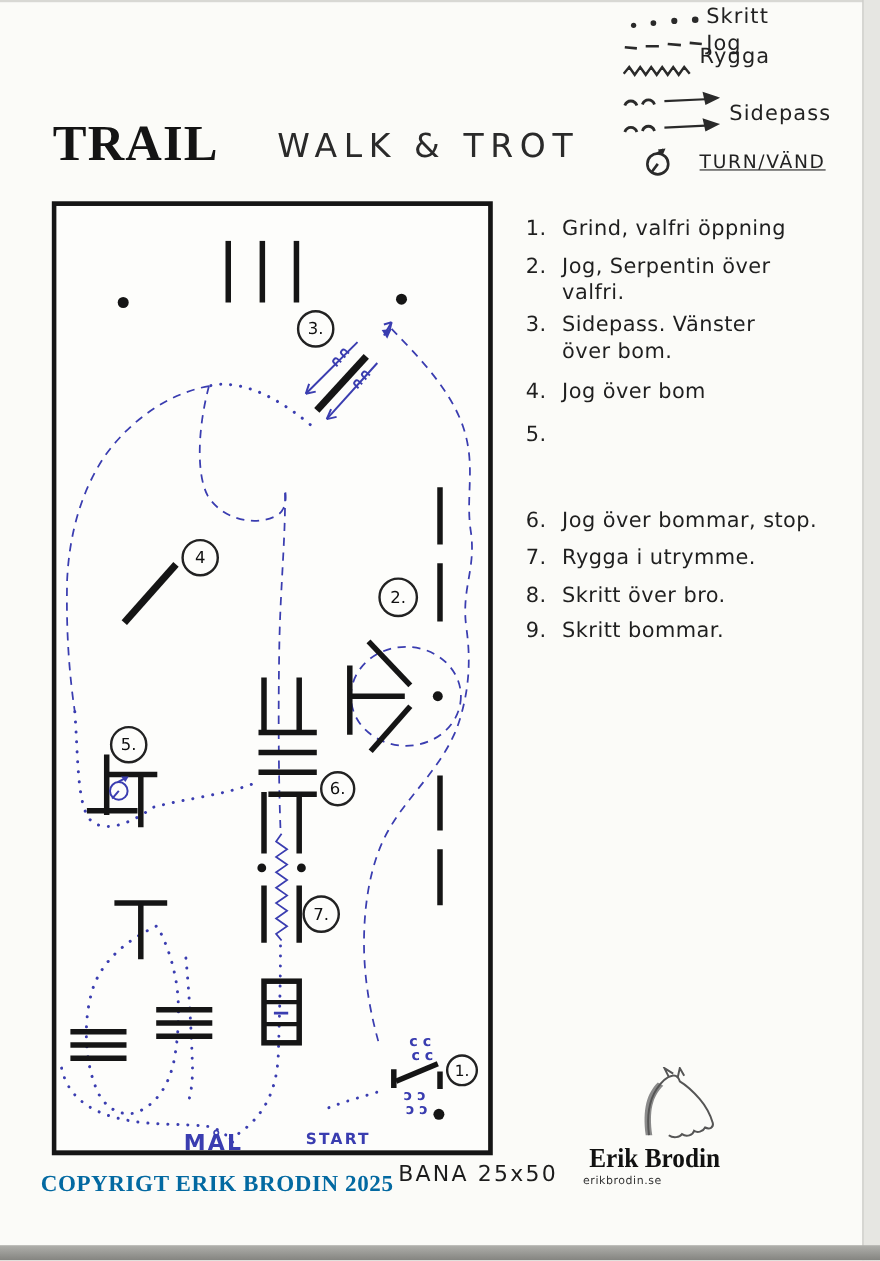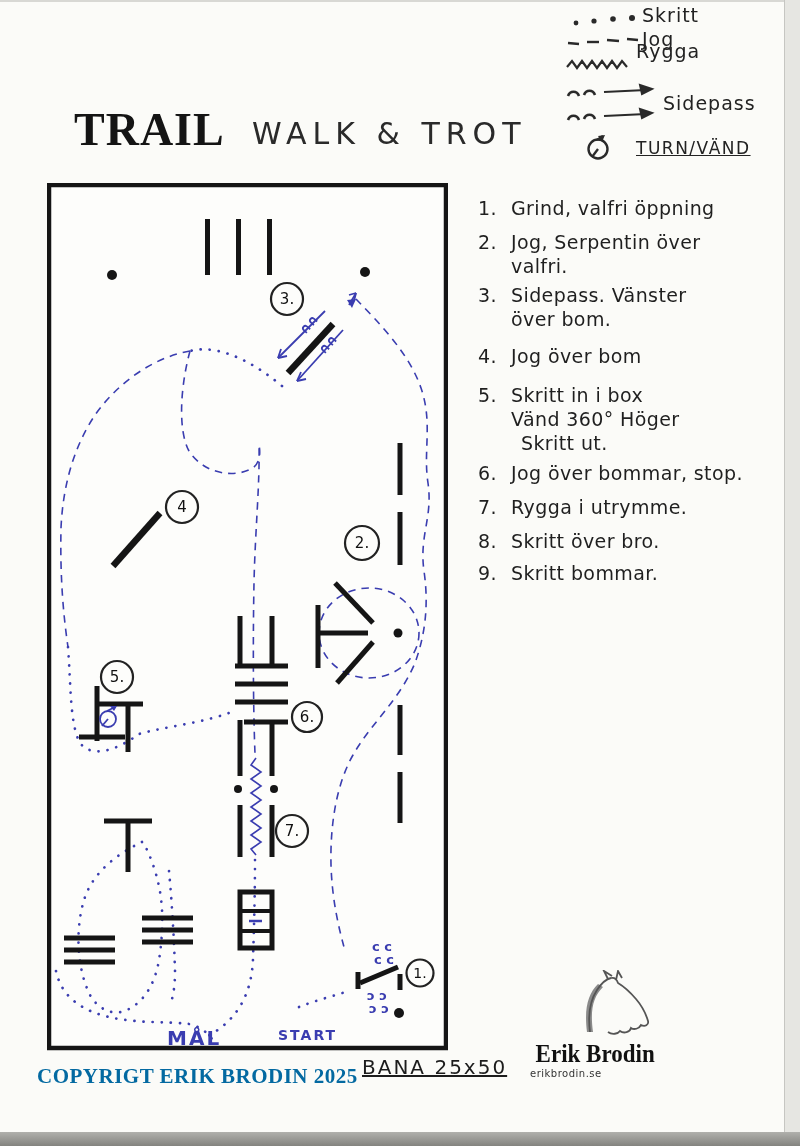--- a/index.html
+++ b/index.html
@@ -1,21 +1,21 @@
 <!DOCTYPE html>
 <html><head>
 <meta charset="utf-8">
 <style>
   html,body{margin:0;padding:0;background:#e9e9e6;}
   #page{position:relative;width:800px;height:1146px;background:#fbfbf8;overflow:hidden;
         font-family:"DejaVu Sans",sans-serif;color:#1b1b1b;}
   .abs{position:absolute;}
   
   .title-main{font-family:"Liberation Serif","DejaVu Serif",serif;font-weight:bold;
-              font-size:46px;letter-spacing:1px;color:#141414;margin-left:26px;}
+              font-size:46px;letter-spacing:1px;color:#141414;}
   .title-sub{font-size:30px;letter-spacing:6px;color:#2a2a2a;font-weight:500;margin-left:45px;}
   
   .leg-label{font-size:19px;color:#222;letter-spacing:1px;}
   .leg-caps{font-size:17px;letter-spacing:1.5px;text-decoration:underline;}
   
   .oli{position:absolute;left:478px;display:flex;font-size:19px;line-height:24px;
        letter-spacing:.4px;color:#1f1f1f;}
   .oli .num{width:33px;flex:0 0 33px;}
   
   .copyright{font-family:"Liberation Serif","DejaVu Serif",serif;font-weight:600;
@@ -105,23 +105,20 @@
       <span class="num">3.</span>
       <span><span>Sidepass. Vänster</span><br>
             <span>över bom.</span></span>
     </div>
     <div class="oli" style="top:344px;">
       <span class="num">4.</span>
       <span><span>Jog över bom</span></span>
     </div>
     <div class="oli" style="top:383px;">
       <span class="num">5.</span>
-      <span><span>Skritt in i box</span><br>
-            <span>Vänd 360° Höger</span><br>
-            <span style="padding-left:10px;">Skritt ut.</span></span>
     </div>
     <div class="oli" style="top:461px;">
       <span class="num">6.</span>
       <span><span>Jog över bommar, stop.</span></span>
     </div>
     <div class="oli" style="top:495px;">
       <span class="num">7.</span>
       <span><span>Rygga i utrymme.</span></span>
     </div>
     <div class="oli" style="top:529px;">
@@ -285,21 +282,21 @@
       </g>
       <circle cx="373" cy="790" r="13.5" fill="#fdfdfb" stroke="#222" stroke-width="2.2"></circle>
       <text x="373" y="795" text-anchor="middle" font-size="14" fill="#111">1.</text>
     </g>
 
     <text x="120" y="862" font-size="20" fill="#3a3db0" letter-spacing="2" font-weight="bold">MÅL</text>
     <text x="231" y="857" font-size="14" fill="#3a3db0" letter-spacing="2" font-weight="bold">START</text>
   </svg>
 
   <div class="abs copyright" style="left:37px;top:1064px;">COPYRIGT ERIK BRODIN 2025</div>
-  <div class="abs bana" style="left:362px;top:1055px;text-decoration:underline;">BANA 25x50</div>
+  <div class="abs bana" style="left:362px;top:1055px;">BANA 25x50</div>
 
   <div class="abs" style="left:530px;top:970px;width:140px;text-align:left;">
     <svg width="140" height="66" viewBox="0 0 140 66">
       <path d="M68,14 C58,24 54,38 57,62 L63,62 C60,40 63,27 73,17 Z" fill="#8a8a8a"></path>
       <path d="M60,62 C58,46 59,32 67,20 C71,14 76,9 81,8 C85,7 87,10 88,13 C93,16 100,22 106,29 C112,36 116,44 118,51 C119,55 115,57 111,55 C109,59 104,60 101,58 C100,62 94,64 90,61 C88,64 82,65 78,62" fill="none" stroke="#555" stroke-width="1.8"></path>
       <path d="M78,9 L74,1 L82,6 M86,10 L88,1 L92,8" fill="none" stroke="#555" stroke-width="1.8"></path>
     </svg>
     <div class="brand-name">Erik Brodin</div>
     <div class="brand-site">erikbrodin.se</div>
   </div>

